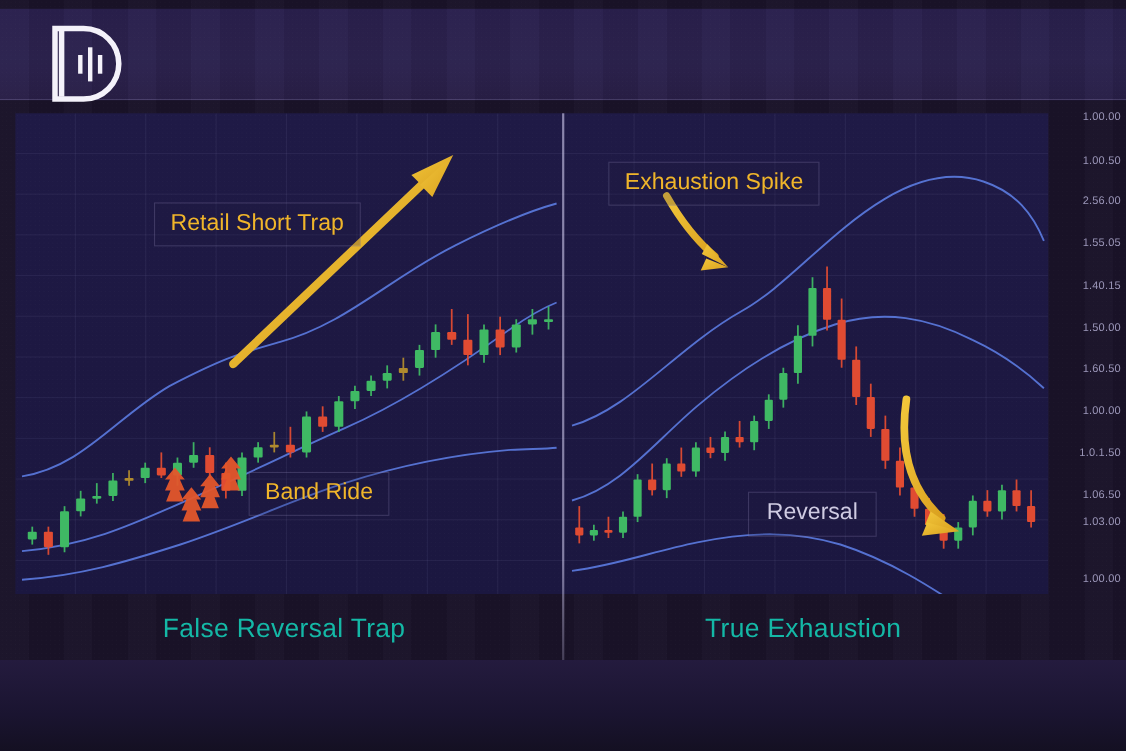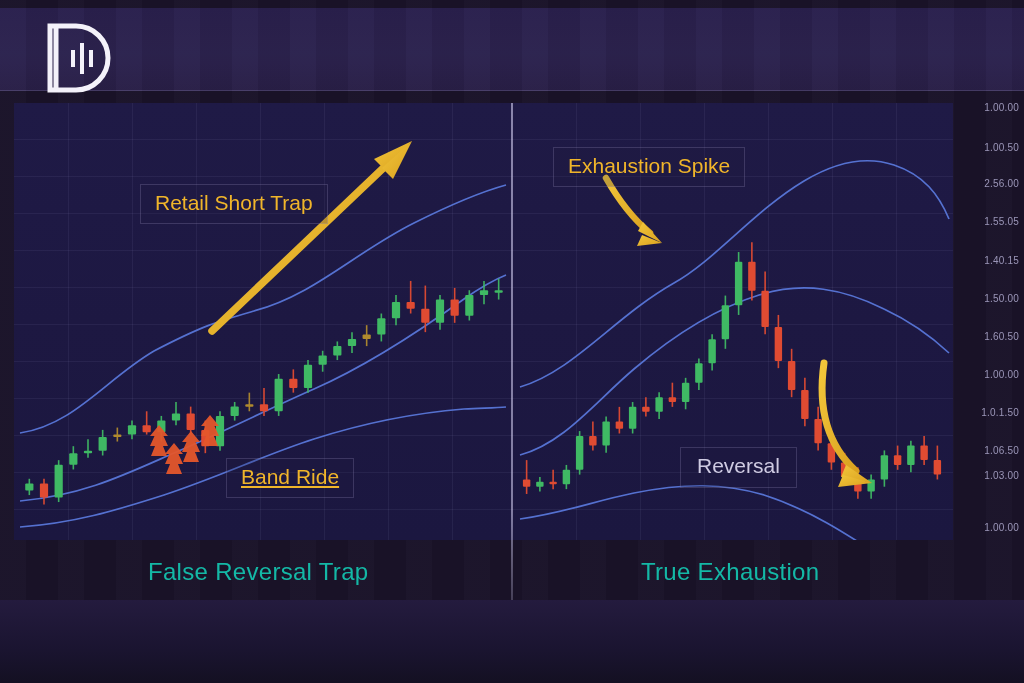--- a/index.html
+++ b/index.html
@@ -339,21 +339,21 @@
   <div class="tick" style="top:233px">1.60.50</div>
   <div class="tick" style="top:271px">1.00.00</div>
   <div class="tick" style="top:309px">1.0.1.50</div>
   <div class="tick" style="top:347px">1.06.50</div>
   <div class="tick" style="top:372px">1.03.00</div>
   <div class="tick" style="top:424px">1.00.00</div>
 </div>
 
 <div class="anno gold" style="left:140px; top:152px;margin-top:32px;">Retail Short Trap</div>
 
-<div class="anno gold" style="left:226px; top:458px;text-decoration:underline;">Band Ride</div>
+<div class="anno gold" style="left:226px; top:429px;">Band Ride</div>
 
 <div class="anno gold" style="left:553px; top:147px;text-align:right;">Exhaustion Spike</div>
 
 <div class="anno pale" style="left:680px; top:447px; padding:6px 16px 9px 16px;">
   <div>Reversal</div>
 </div>
 
 <div class="caption" style="left:148px;">False Reversal Trap</div>
 
 <div class="caption" style="left:641px;">True Exhaustion</div>

